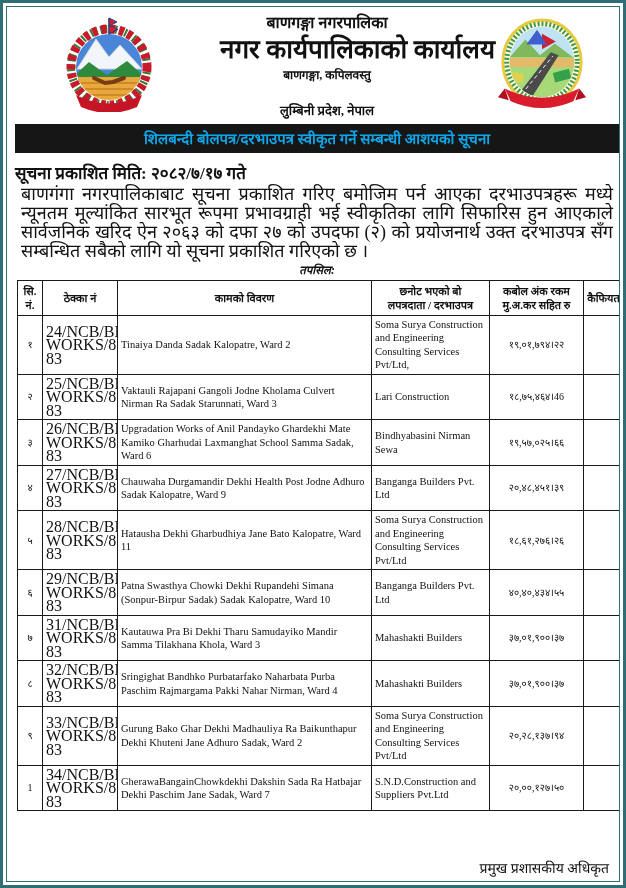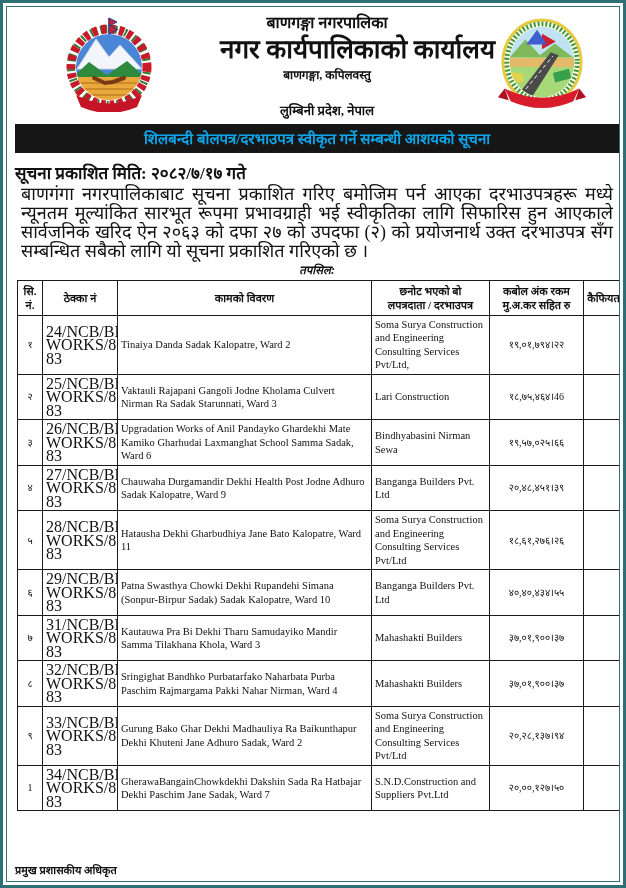--- a/index.html
+++ b/index.html
@@ -32,21 +32,21 @@
   table{border-collapse:collapse;table-layout:fixed;
         width:calc(100% - 4px);margin:0 2px;}
   th,td{border:1px solid #1a1a1a;vertical-align:middle;
         padding:2px 3px;overflow:hidden;}
   th{font-size:11px;font-weight:700;text-align:center;
      white-space:pre-line;line-height:14px;padding:3px 1px;}
   td{font-size:10.5px;line-height:13.5px;}
   td.sn{text-align:center;font-size:10px;}
   td.contract{white-space:pre-line;font-size:16px;font-family:Liberation Serif, serif;}
   td.amount{text-align:center;font-size:10px;}
-  .sig{text-align:left;font-weight:700;font-size:11px;
+  .sig{text-align:right;font-weight:400;font-size:14px;
        padding:6px 10px 4px 0;margin-top:auto;}
 </style>
 </head>
 <body>
 
 <div class="page">
   <div class="inner">
 
     <div class="hdr">
       <div class="logo">

